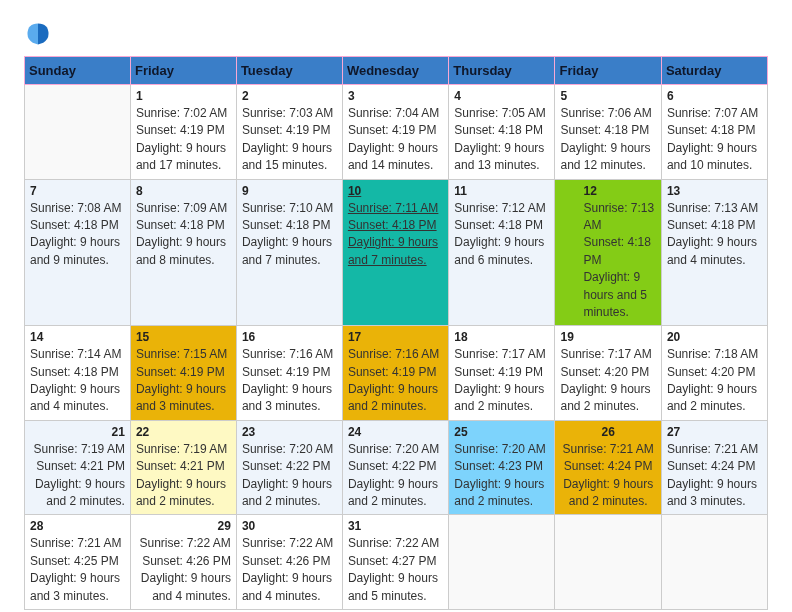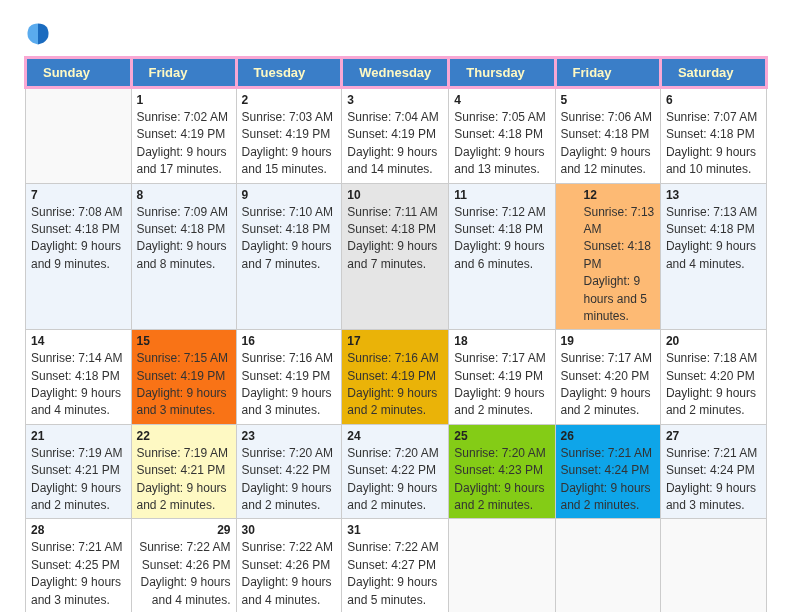--- a/index.html
+++ b/index.html
@@ -46,26 +46,26 @@
       font-size: 14px;
       color: #444;
     }
     .calendar {
       width: 100%;
       border-collapse: collapse;
       border: 1px solid #ccc;
     }
     .calendar th {
       background-color: #3a7ec8;
-      color: #fef9c3;
+      color: #0f172a;
       font-size: 13px;
       font-weight: bold;
-      padding: 6px 16px;
+      padding: 6px 4px;
       text-align: left;
-      border: 3px solid #f9a8d4;
+      border: 1px solid #f9a8d4;
     }
     .calendar td {
       vertical-align: top;
       padding: 4px 5px;
       border: 1px solid #ccc;
       width: 107px;
       min-height: 80px;
       font-size: 11px;
       color: #333;
       background: #fff;
@@ -158,43 +158,43 @@
           <div class="day-info">Sunrise: 7:08 AM<br>Sunset: 4:18 PM<br>Daylight: 9 hours and 9 minutes.</div>
         </td>
         <td style="background: rgb(238, 244, 251);">
           <div class="day-number">8</div>
           <div class="day-info">Sunrise: 7:09 AM<br>Sunset: 4:18 PM<br>Daylight: 9 hours and 8 minutes.</div>
         </td>
         <td style="background: rgb(238, 244, 251);">
           <div class="day-number">9</div>
           <div class="day-info">Sunrise: 7:10 AM<br>Sunset: 4:18 PM<br>Daylight: 9 hours and 7 minutes.</div>
         </td>
-        <td style="background: #e5e5e5;">
+        <td style="background: #14b8a6; text-decoration: underline;">
           <div class="day-number">10</div>
           <div class="day-info">Sunrise: 7:11 AM<br>Sunset: 4:18 PM<br>Daylight: 9 hours and 7 minutes.</div>
         </td>
         <td style="background: rgb(238, 244, 251); margin-left: 34px;">
           <div class="day-number">11</div>
           <div class="day-info">Sunrise: 7:12 AM<br>Sunset: 4:18 PM<br>Daylight: 9 hours and 6 minutes.</div>
         </td>
-        <td style="background: #fdba74; padding-left: 28px;">
+        <td style="background: #84cc16; padding-left: 28px;">
           <div class="day-number">12</div>
           <div class="day-info">Sunrise: 7:13 AM<br>Sunset: 4:18 PM<br>Daylight: 9 hours and 5 minutes.</div>
         </td>
         <td style="background: rgb(238, 244, 251);">
           <div class="day-number">13</div>
           <div class="day-info">Sunrise: 7:13 AM<br>Sunset: 4:18 PM<br>Daylight: 9 hours and 4 minutes.</div>
         </td>
       </tr>
       <tr>
         <td style="background: rgb(255, 255, 255);">
           <div class="day-number">14</div>
           <div class="day-info">Sunrise: 7:14 AM<br>Sunset: 4:18 PM<br>Daylight: 9 hours and 4 minutes.</div>
         </td>
-        <td style="background: #f97316;">
+        <td style="background: #eab308;">
           <div class="day-number">15</div>
           <div class="day-info">Sunrise: 7:15 AM<br>Sunset: 4:19 PM<br>Daylight: 9 hours and 3 minutes.</div>
         </td>
         <td style="background: rgb(255, 255, 255);">
           <div class="day-number">16</div>
           <div class="day-info">Sunrise: 7:16 AM<br>Sunset: 4:19 PM<br>Daylight: 9 hours and 3 minutes.</div>
         </td>
         <td style="background: #eab308;">
           <div class="day-number">17</div>
           <div class="day-info">Sunrise: 7:16 AM<br>Sunset: 4:19 PM<br>Daylight: 9 hours and 2 minutes.</div>
@@ -206,41 +206,41 @@
         <td style="background: rgb(255, 255, 255);">
           <div class="day-number">19</div>
           <div class="day-info">Sunrise: 7:17 AM<br>Sunset: 4:20 PM<br>Daylight: 9 hours and 2 minutes.</div>
         </td>
         <td style="background: rgb(255, 255, 255);">
           <div class="day-number">20</div>
           <div class="day-info">Sunrise: 7:18 AM<br>Sunset: 4:20 PM<br>Daylight: 9 hours and 2 minutes.</div>
         </td>
       </tr>
       <tr>
-        <td style="background: rgb(238, 244, 251);">
+        <td style="background: rgb(238, 244, 251); text-align: right;">
           <div class="day-number">21</div>
           <div class="day-info">Sunrise: 7:19 AM<br>Sunset: 4:21 PM<br>Daylight: 9 hours and 2 minutes.</div>
         </td>
         <td style="background: #fef9c3;">
           <div class="day-number">22</div>
           <div class="day-info">Sunrise: 7:19 AM<br>Sunset: 4:21 PM<br>Daylight: 9 hours and 2 minutes.</div>
         </td>
         <td style="background: rgb(238, 244, 251);">
           <div class="day-number">23</div>
           <div class="day-info">Sunrise: 7:20 AM<br>Sunset: 4:22 PM<br>Daylight: 9 hours and 2 minutes.</div>
         </td>
         <td style="background: rgb(238, 244, 251);">
           <div class="day-number">24</div>
           <div class="day-info">Sunrise: 7:20 AM<br>Sunset: 4:22 PM<br>Daylight: 9 hours and 2 minutes.</div>
         </td>
-        <td style="background: #84cc16;">
+        <td style="background: #7dd3fc;">
           <div class="day-number">25</div>
           <div class="day-info">Sunrise: 7:20 AM<br>Sunset: 4:23 PM<br>Daylight: 9 hours and 2 minutes.</div>
         </td>
-        <td style="background: #0ea5e9;">
+        <td style="background: #eab308; text-align: center;">
           <div class="day-number">26</div>
           <div class="day-info">Sunrise: 7:21 AM<br>Sunset: 4:24 PM<br>Daylight: 9 hours and 2 minutes.</div>
         </td>
         <td style="background: rgb(238, 244, 251);">
           <div class="day-number">27</div>
           <div class="day-info">Sunrise: 7:21 AM<br>Sunset: 4:24 PM<br>Daylight: 9 hours and 3 minutes.</div>
         </td>
       </tr>
       <tr>
         <td style="background: rgb(255, 255, 255);">

